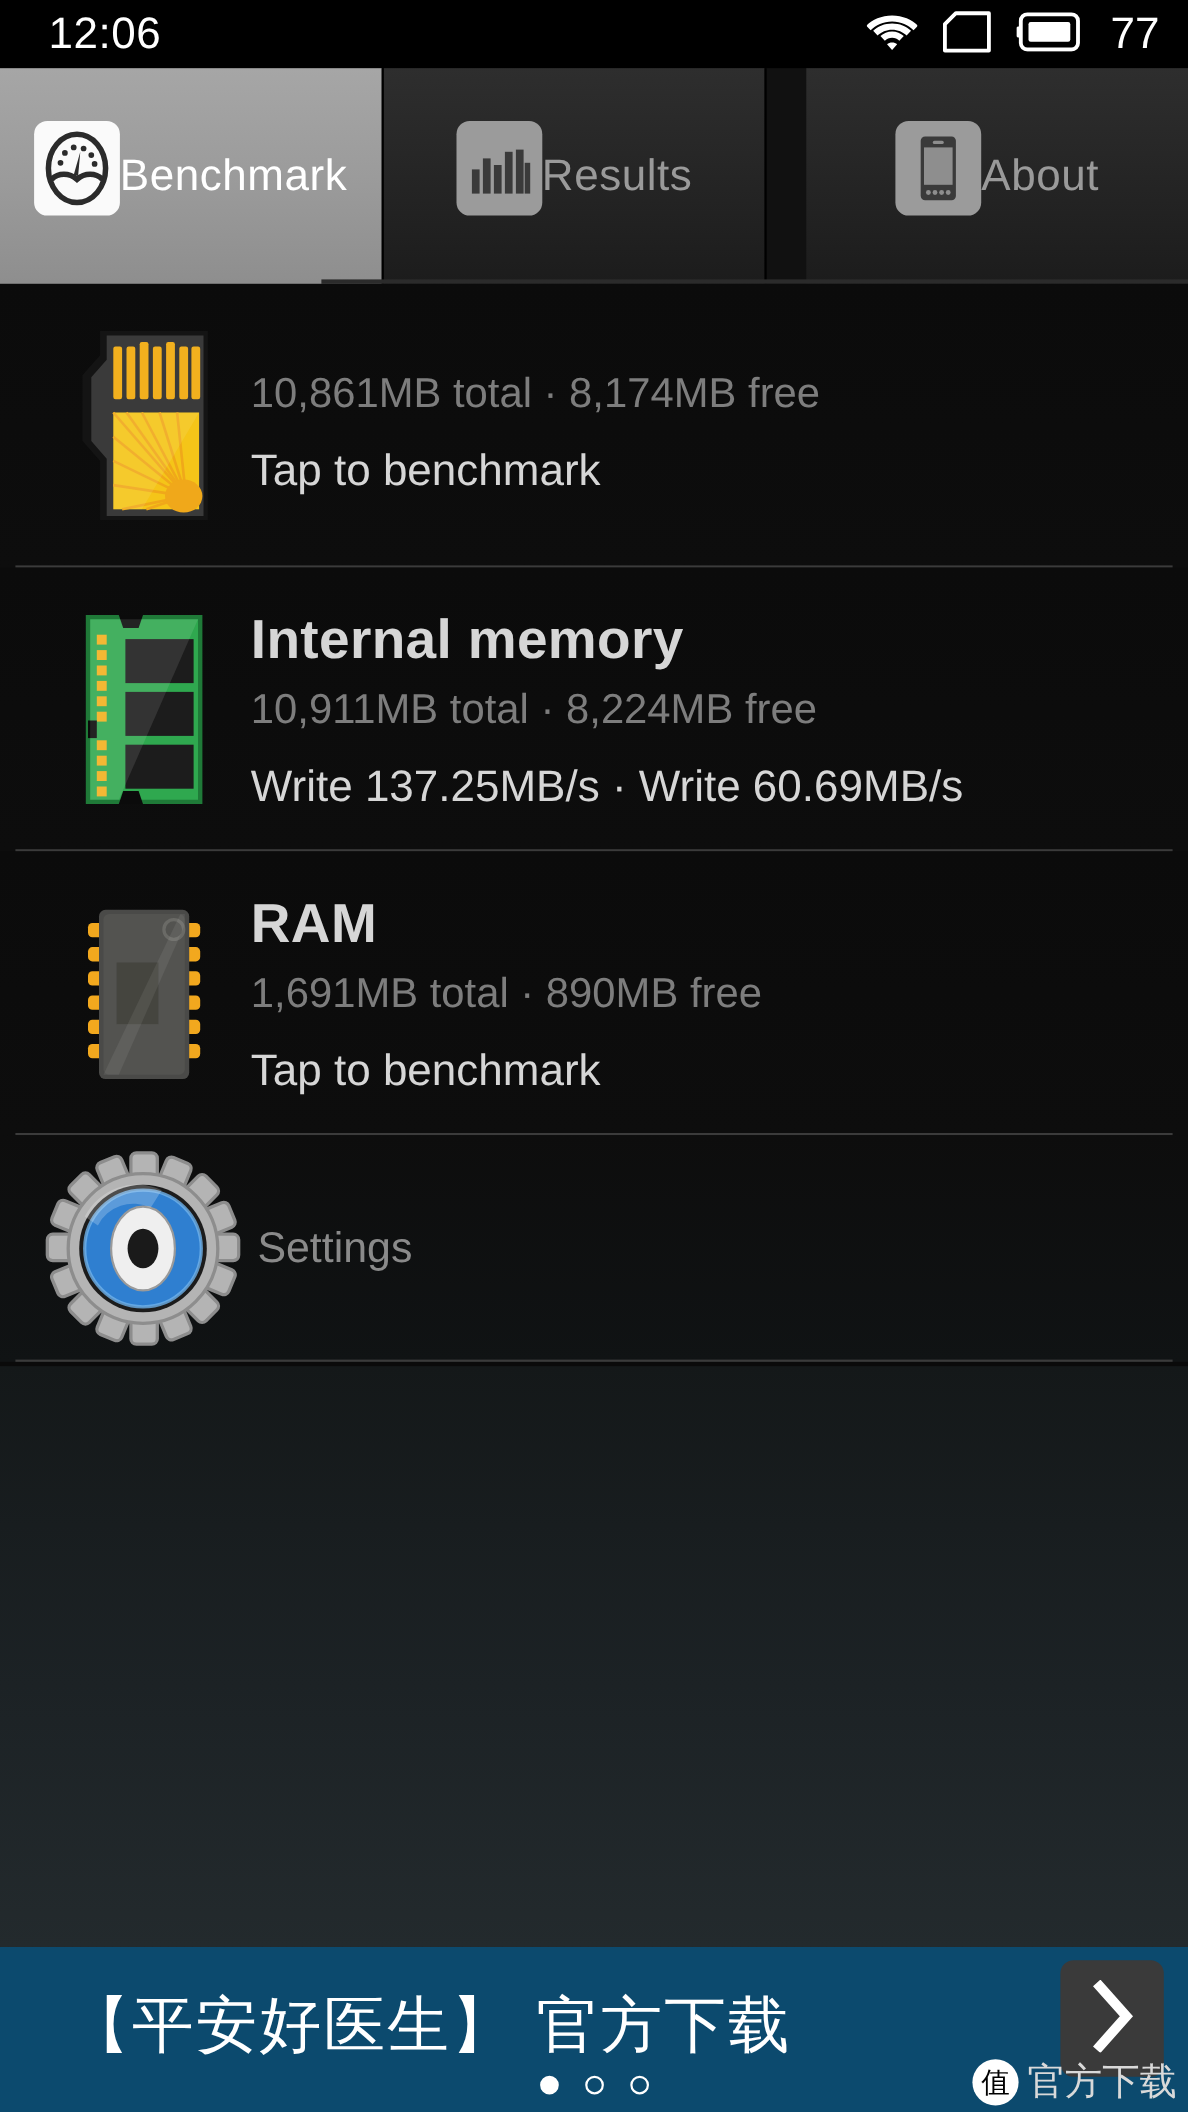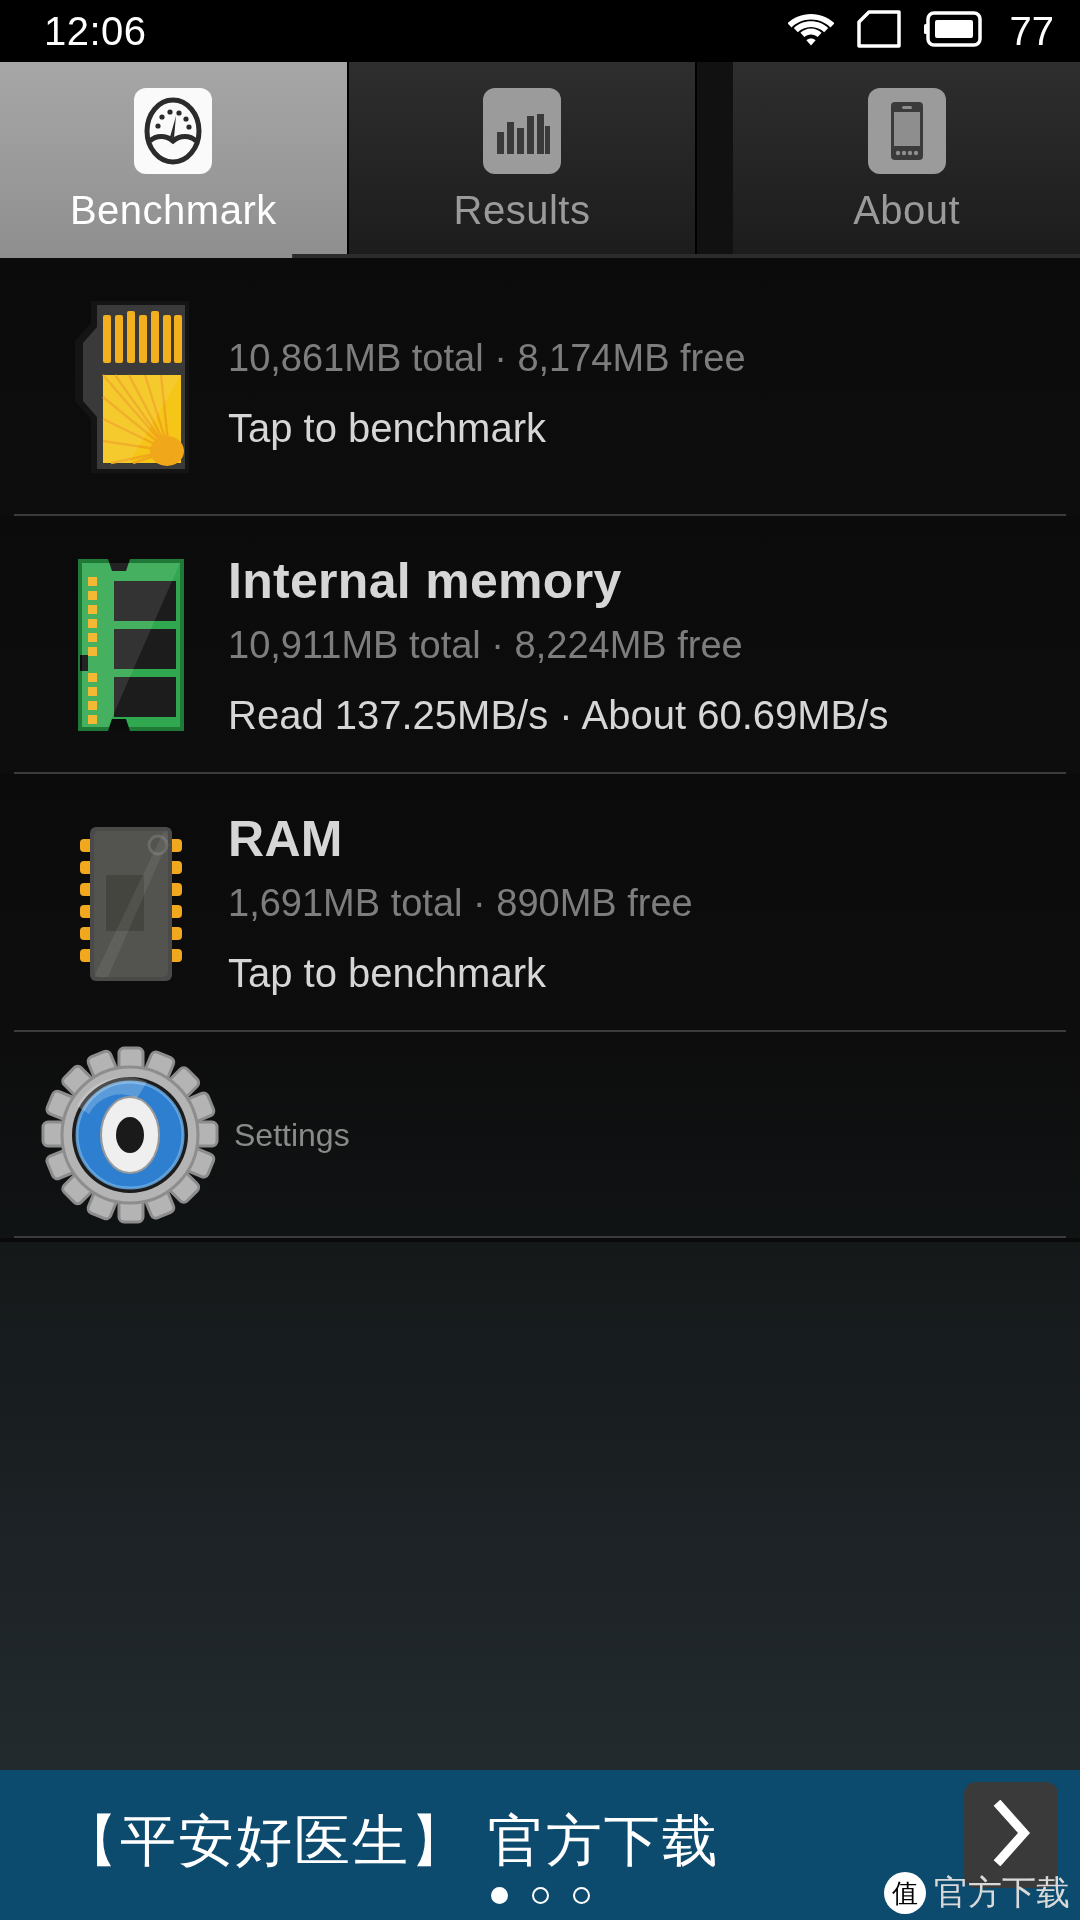--- a/index.html
+++ b/index.html
@@ -21,21 +21,21 @@
   .sb-right { margin-left:auto; display:flex; align-items:center; gap:22px; }
   .sb-battery-num { color:#fff; font-size:40px; margin-left:4px; }
 
   
   .tabbar {
     position:absolute; top:62px; left:0; width:1080px; height:196px;
     display:flex; background:#111;
   }
   .tab {
     flex:1; position:relative;
-    display:flex; flex-direction:column; align-items:center; justify-content:center;
+    display:flex; flex-direction:row; align-items:center; justify-content:center;
     border-right:2px solid #000;
   }
   .tab:last-child { border-right:none;margin-left:36px; }
   .tab.inactive { background:linear-gradient(180deg,#2e2e2e 0%,#262626 45%,#1c1c1c 100%); }
   .tab.active { background:linear-gradient(180deg,#a6a6a6 0%,#9a9a9a 55%,#8e8e8e 100%); }
   .tab-icon-box {
     width:78px; height:86px; border-radius:12px;
     display:flex; align-items:center; justify-content:center;
     margin-bottom:14px;
   }
@@ -65,21 +65,21 @@
   .row-title { font-size:50px; color:#d6d6d6; font-weight:bold; letter-spacing:0.3px; }
   .row-sub  { font-size:38px; color:#7d7d7d; margin-top:14px; }
   .row-action { font-size:40px; color:#d6d6d6; margin-top:26px; }
 
   .settings-row {
     position:relative; display:flex; align-items:center;
     height:206px; padding-left:30px;
     background:linear-gradient(180deg,#0d0d0d 0%,#101314 100%);
   }
   .settings-icon { width:200px; flex:none; display:flex; align-items:center; justify-content:center; }
-  .settings-label { font-size:32px; color:#8a8a8a; margin-left:4px; }
+  .settings-label { font-size:39px; color:#8a8a8a; margin-left:4px; }
 
   
   .filler {
     position:absolute; top:1242px; left:0; width:1080px; height:528px;
     background:linear-gradient(180deg,#141819 0%,#1c2225 55%,#232a2d 100%);
   }
 
   
   .ad {
     position:absolute; bottom:0; left:0; width:1080px; height:150px;
@@ -253,21 +253,21 @@
             <rect x="20" y="146" width="9" height="9"></rect>
             <rect x="20" y="160" width="9" height="9"></rect>
           </g>
           <rect x="12" y="100" width="8" height="16" fill="#0b0b0b"></rect>
           <path d="M14 8h98L40 172H14z" fill="#ffffff" opacity="0.10"></path>
         </svg>
       </div>
       <div class="row-text">
         <div class="row-title">Internal memory</div>
         <div class="row-sub">10,911MB total · 8,224MB free</div>
-        <div class="row-action">Read 137.25MB/s · About 60.69MB/s</div>
+        <div class="row-action">Write 137.25MB/s · Write 60.69MB/s</div>
       </div>
       <div class="row-divider"></div>
     </div>
 
     <div class="row">
       <div class="row-icon">
         <svg width="126" height="180" viewBox="0 0 126 180">
           <g fill="#f2a81e">
             <rect x="12" y="26" width="14" height="13" rx="4"></rect>
             <rect x="12" y="48" width="14" height="13" rx="4"></rect>

